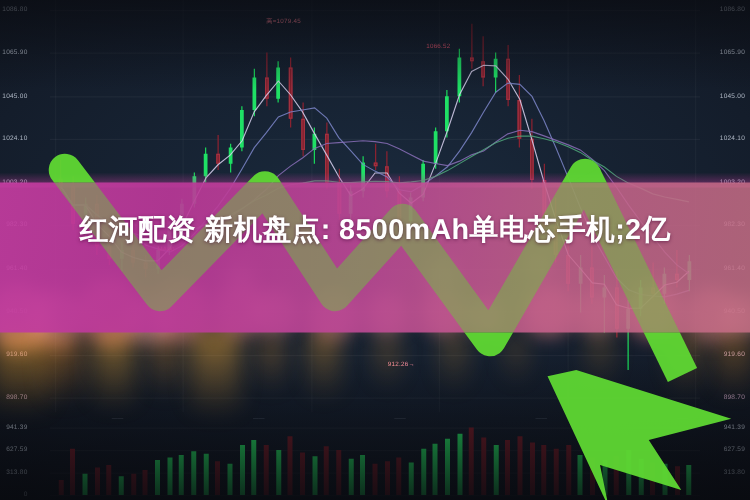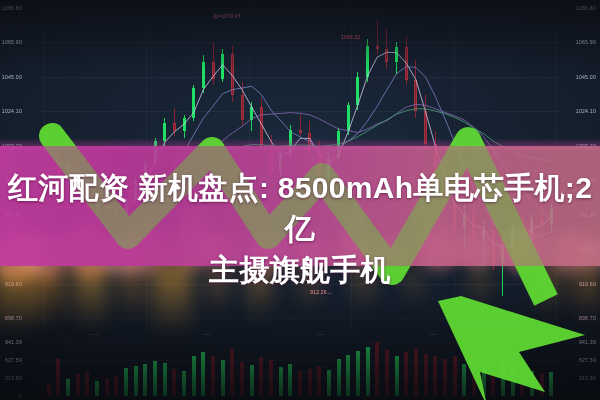--- a/index.html
+++ b/index.html
@@ -80,21 +80,21 @@
 
   
   .arrow-svg{position:absolute;left:0;top:0;width:600px;height:400px;pointer-events:none;}
 
   
   .title-wrap{
     position:absolute;left:0;top:168px;width:600px;
     text-align:center;line-height:1.36;
   }
   .title-line{
-    font-size:30px;font-weight:bold;color:#ffffff;
+    font-size:23px;font-weight:bold;color:#ffffff;
     text-shadow:0 1px 3px rgba(60,0,50,.55);
     letter-spacing:.3px;
   }
 </style>
 </head>
 <body>
 
 <div id="stage">
 
   <div class="bg-base"></div>
@@ -521,16 +521,15 @@
       </g>
     <g id="arrow-bot" clip-path="url(#clip-bot)" opacity="0.95">
         <path d="M 52 136 L 128 236 L 212 150 L 268 236 L 322 176 L 392 272 L 468 140" fill="none" stroke="#5fd833" stroke-width="26" stroke-linecap="round" stroke-linejoin="round"></path>
         <path d="M 468 140 L 546 300" fill="none" stroke="#5fd833" stroke-width="26" stroke-linecap="butt"></path>
         <polygon points="461,296 585,335 519,352 545,392 480,372 487,406 438,301" fill="#5fd833"></polygon>
       </g>
   </svg>
 
   <div class="title-wrap">
     <div class="title-line">红河配资 新机盘点: 8500mAh单电芯手机;2亿</div>
-    <div class="title-line">主摄旗舰手机</div>
   </div>
 
 </div>
 
 </body></html>

